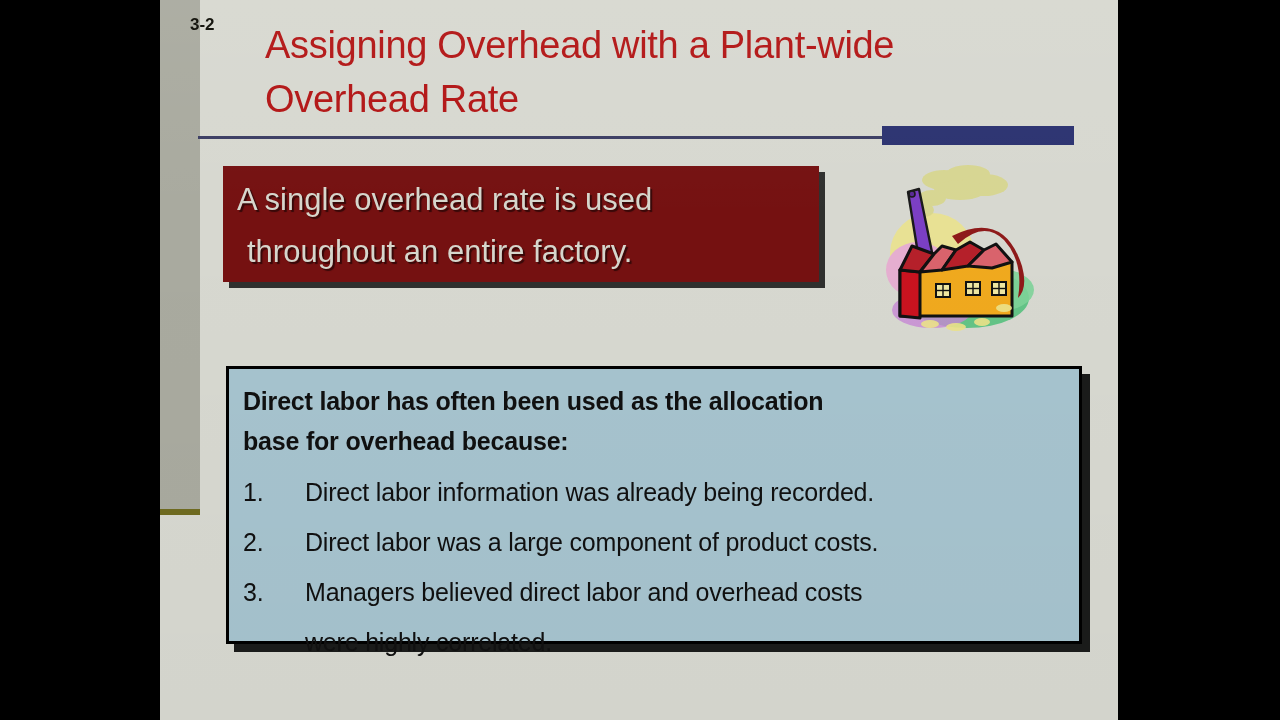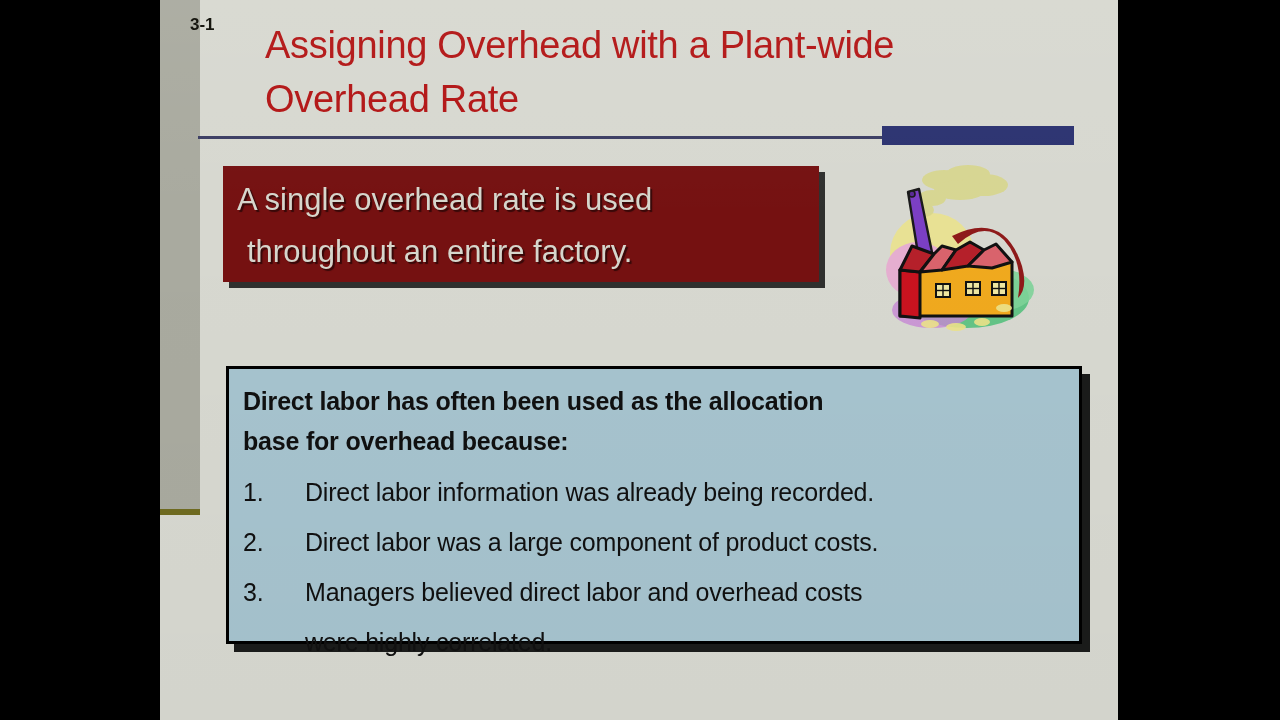--- a/index.html
+++ b/index.html
@@ -176,21 +176,21 @@
 </head>
 <body>
 
 <div id="stage">
 
   <div id="slide">
 
     <div id="left-band"></div>
     <div id="left-band-cap"></div>
 
-    <div id="slide-number">3-1</div>
+    <div id="slide-number">3-2</div>
 
     <div id="title">Assigning Overhead with a Plant-wide Overhead Rate</div>
 
     <div id="title-rule"></div>
     <div id="title-block"></div>
 
     <div id="red-callout">
       <div class="line l1">A single overhead rate is used</div>
       <div class="line l2">throughout an entire factory.</div>
     </div>

